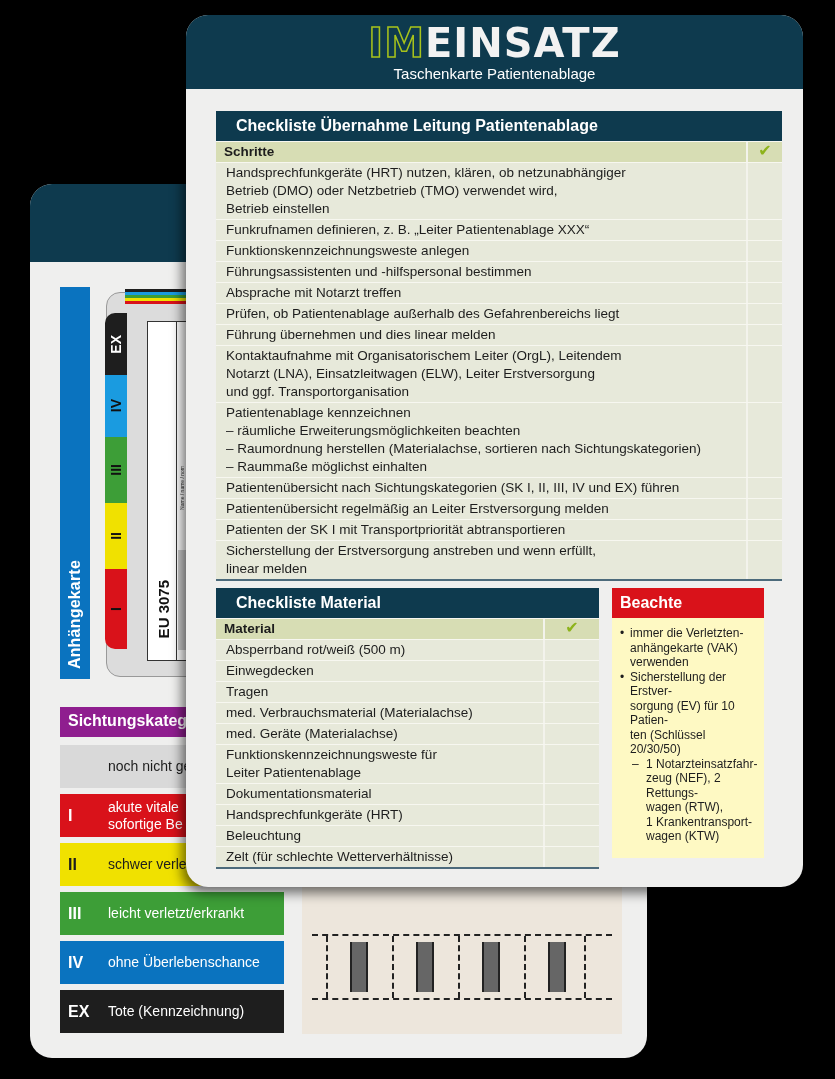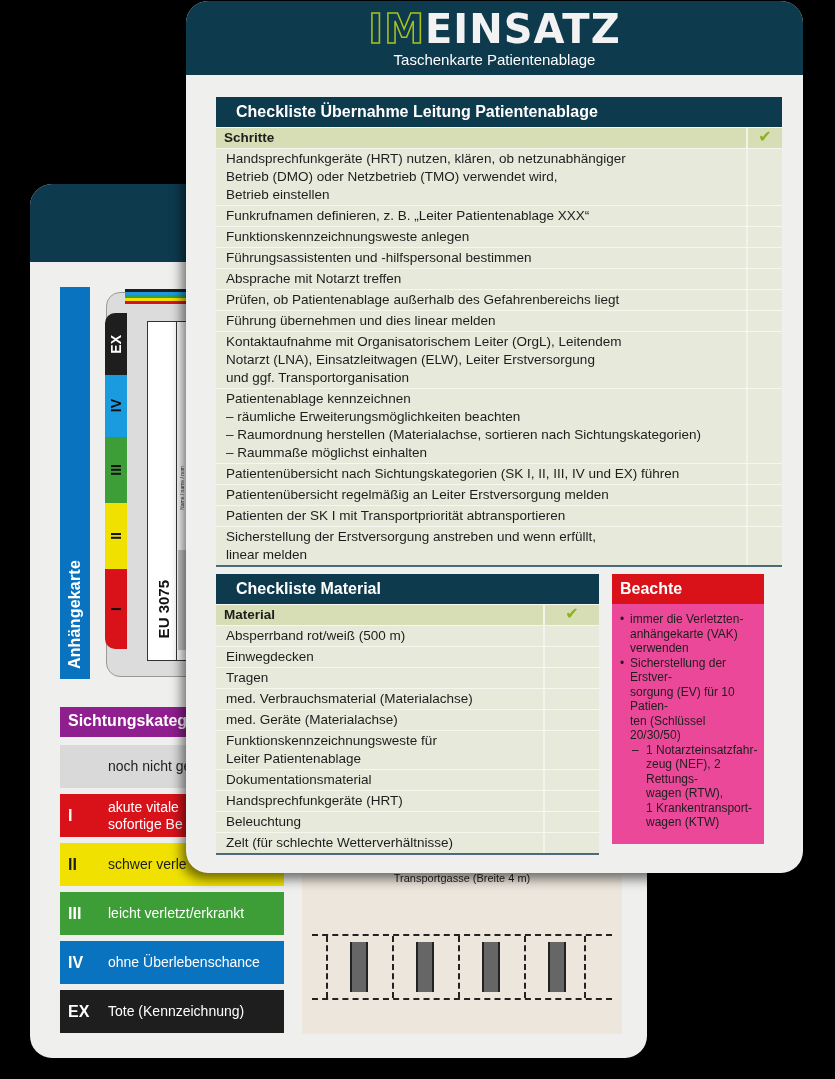--- a/index.html
+++ b/index.html
@@ -62,21 +62,21 @@
   }
   .back-plan .plan-label { position:absolute; top: -2px; left: 0; right:0; text-align:center; font-size: 11px; color:#222; }
   .plan-area { position:absolute; left: 10px; top: 60px; width: 300px; height: 66px;
     border-top: 2px dashed #222; border-bottom: 2px dashed #222; }
   .plan-bay { position:absolute; top: 0; height: 62px; width: 62px; border-left: 2px dashed #222; }
   .plan-stretcher { position:absolute; left: 22px; top: 6px; width: 18px; height: 50px; background:#666;
     border-left: 2px solid #222; border-right: 2px solid #222; }
 
   
   .front-card {
-    position: absolute; left: 186px; top: 1px; width: 617px; height: 872px;
+    position: absolute; left: 186px; top: 15px; width: 617px; height: 872px;
     background: #efefee; border-radius: 22px; overflow: hidden;
     box-shadow: -4px 6px 12px rgba(0,0,0,.55);
   }
   .fc-header {
     height: 74px; background: #0e3a4e; text-align: center; padding-top: 8px;
   }
   .logo { font-size: 40px; font-weight: bold; letter-spacing: 1px; line-height: 40px; font-family: "DejaVu Sans", sans-serif; }
   .logo .im { color: transparent; -webkit-text-stroke: 1.5px #a6c21b; }
   .logo .einsatz { color: #f2f2f2; }
   .subtitle { color: #fff; font-size: 15px; margin-top: 2px; }
@@ -90,21 +90,21 @@
   .row { display: flex; border-top: 1px solid #f7f7f0; }
   .row .txt { flex: 1; padding: 1px 10px; font-size: 13.5px; line-height: 18px; color: #1d1d1d; white-space: pre-line; border-radius: 9px; }
   .row .chk { width: 36px; border-left: 2px solid #f3f3ec; text-align:center; }
   .row.head { background: #d7ddb4; }
   .row.head .txt { font-weight: bold; padding: 1px 8px; }
   .checkmark { color: #8db31b; font-size: 16px; font-weight: bold; line-height: 18px; }
 
   .cl2 { position: absolute; left: 30px; top: 573px; width: 383px; }
   .cl2 .row .chk { width: 56px; }
 
-  .beachte { position: absolute; left: 426px; top: 573px; width: 152px; height: 270px; background: #ec4899; }
+  .beachte { position: absolute; left: 426px; top: 573px; width: 152px; height: 270px; background: #fef9c3; }
   .beachte .bh { background: #d9121a; color: #fff; font-size: 16px; font-weight: bold; height: 30px; padding: 6px 8px; }
   .beachte ul { list-style: none; padding: 8px 6px 0 8px; }
   .beachte li { font-size: 12px; line-height: 14.5px; color: #1d1d1d; padding-left: 10px; position: relative; white-space: pre-line; }
   .beachte li::before { content: "•"; position: absolute; left: 0; }
   .beachte li.sub { padding-left: 26px; }
   .beachte li.sub::before { content: "–"; left: 12px; }
 </style>
 </head>
 <body>
 

